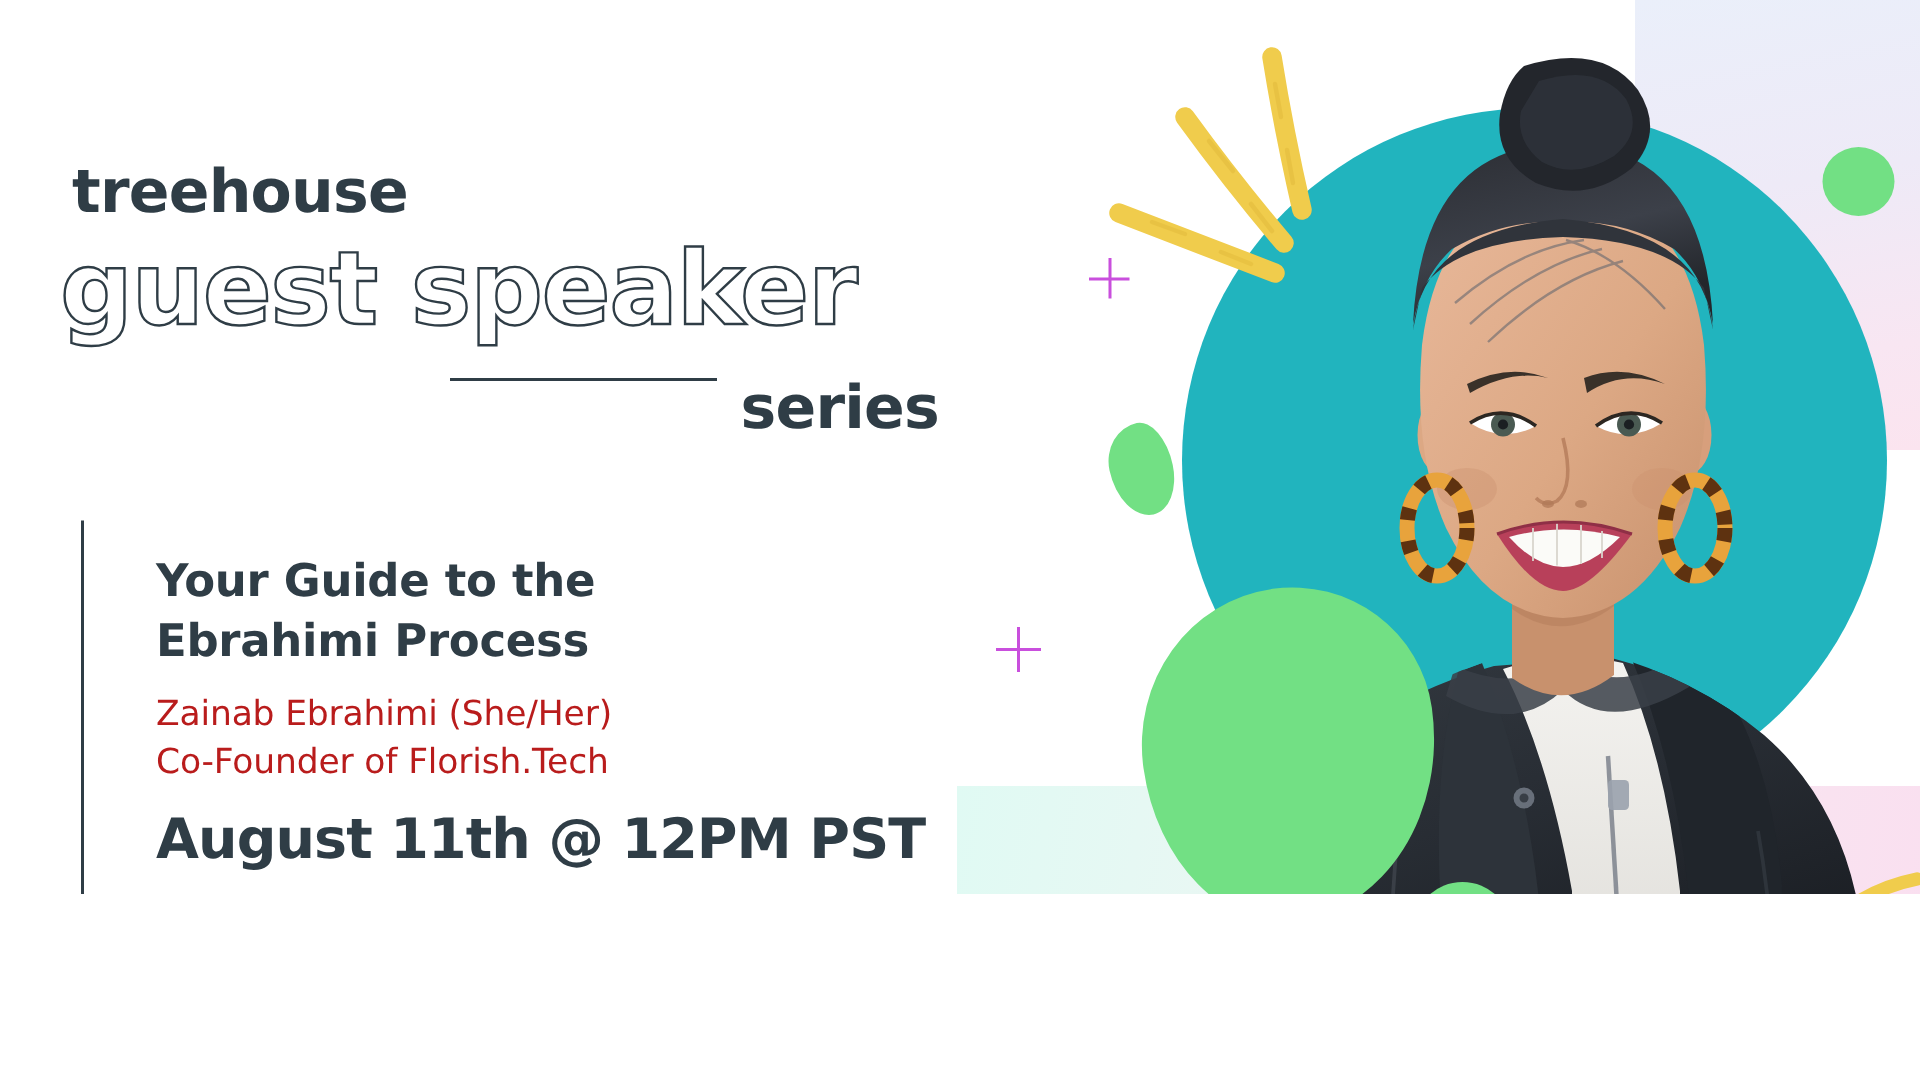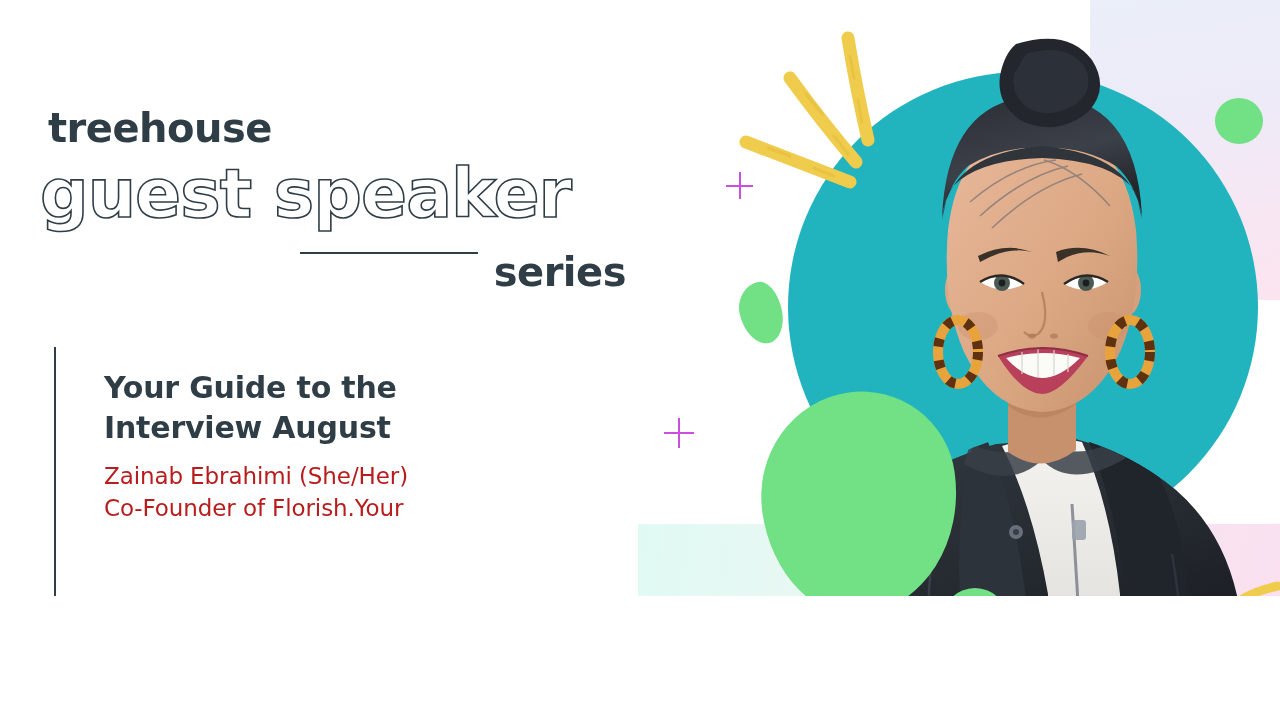--- a/index.html
+++ b/index.html
@@ -377,19 +377,20 @@
   <div class="series-row">
     <span class="series-rule"></span>
     <span class="series-word">series</span>
   </div>
 
   <div class="vbar"></div>
 
   <div class="details">
     <h2 class="topic">
       <span>Your Guide to the</span>
-      <span>Interview August</span>
+      <span>Ebrahimi Process</span>
     </h2>
     <p class="speaker-name">Zainab Ebrahimi (She/Her)</p>
-    <p class="speaker-role">Co-Founder of Florish.Your</p>
+    <p class="speaker-role">Co-Founder of Florish.Tech</p>
+    <p class="datetime">August 11th @ 12PM PST</p>
   </div>
 
 </div>
 
 </body></html>

